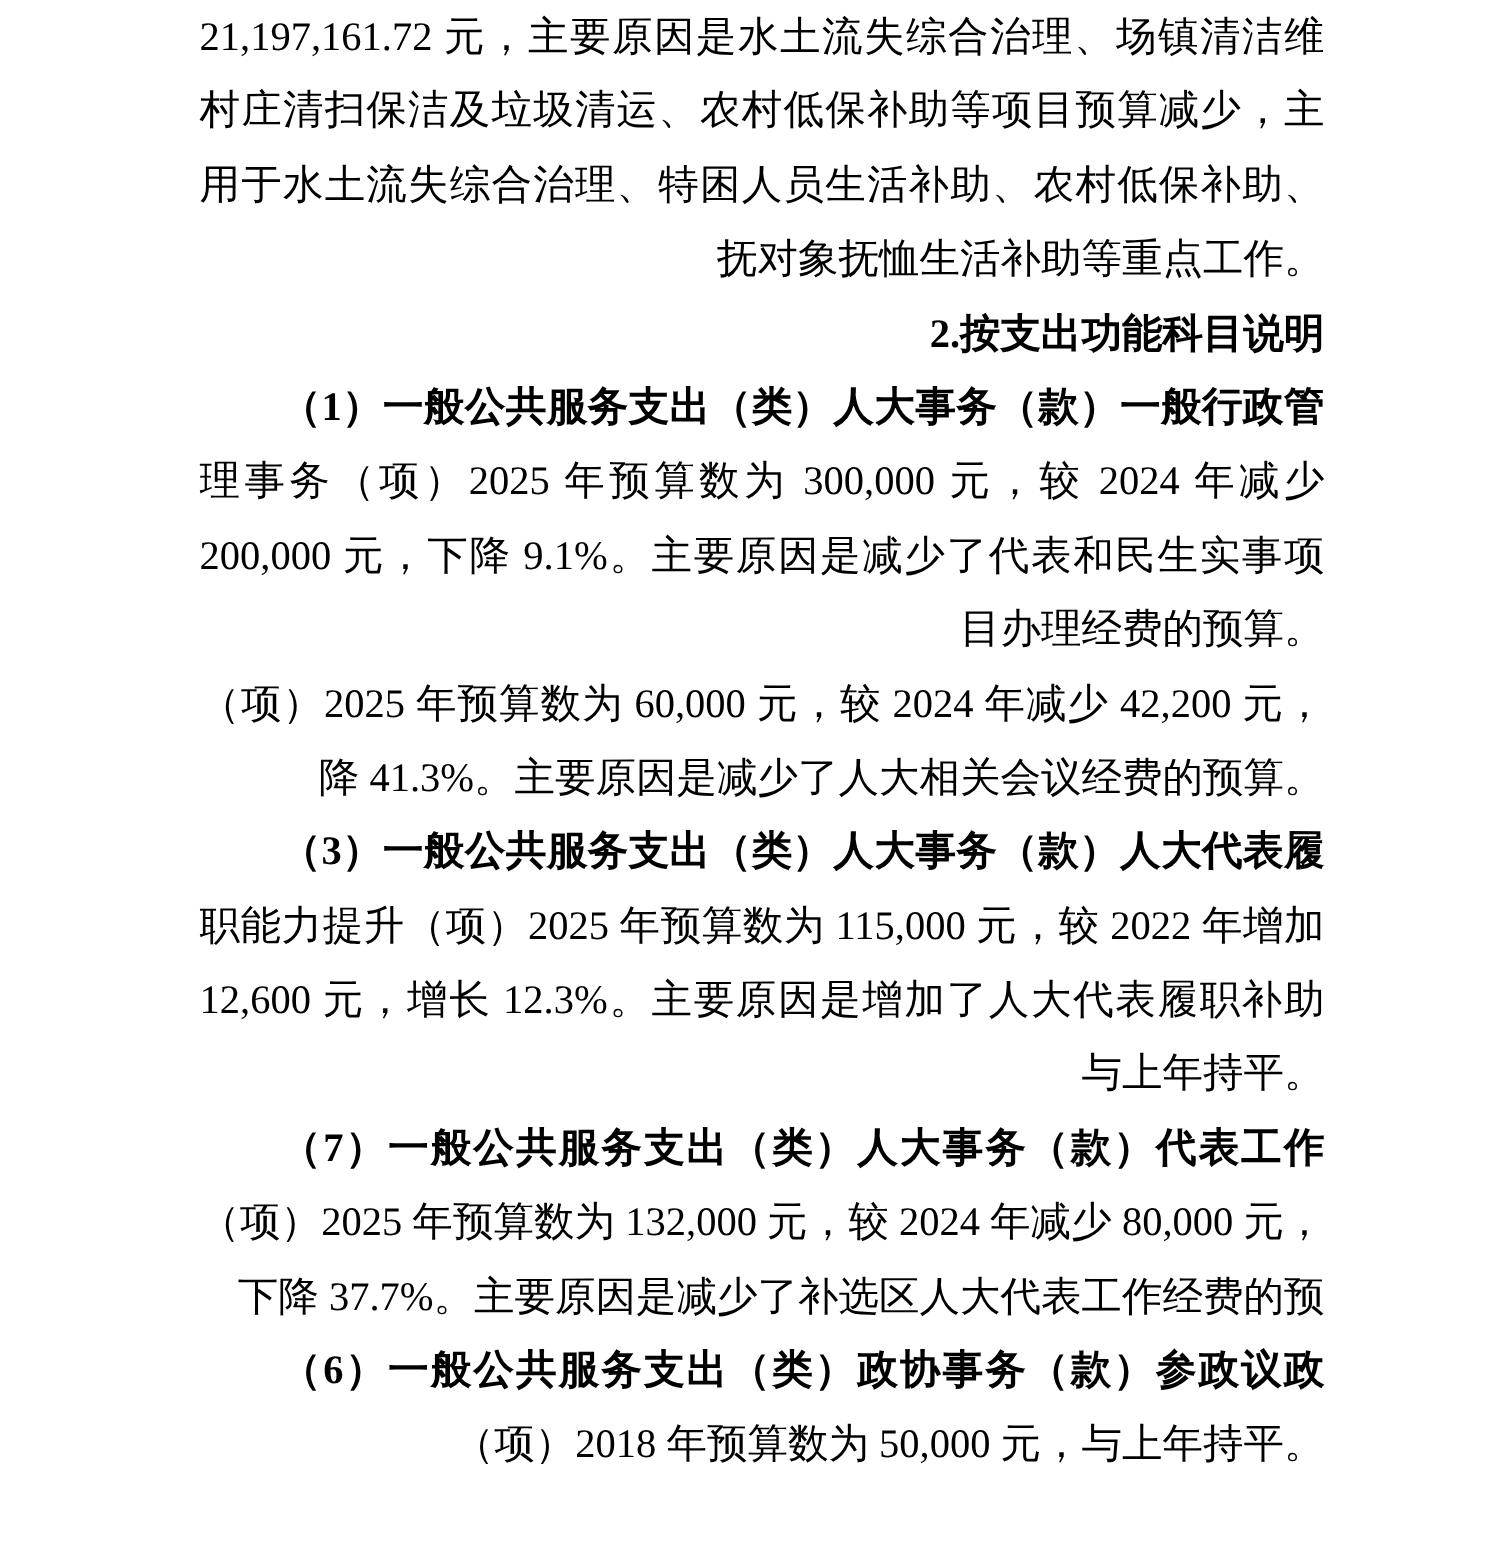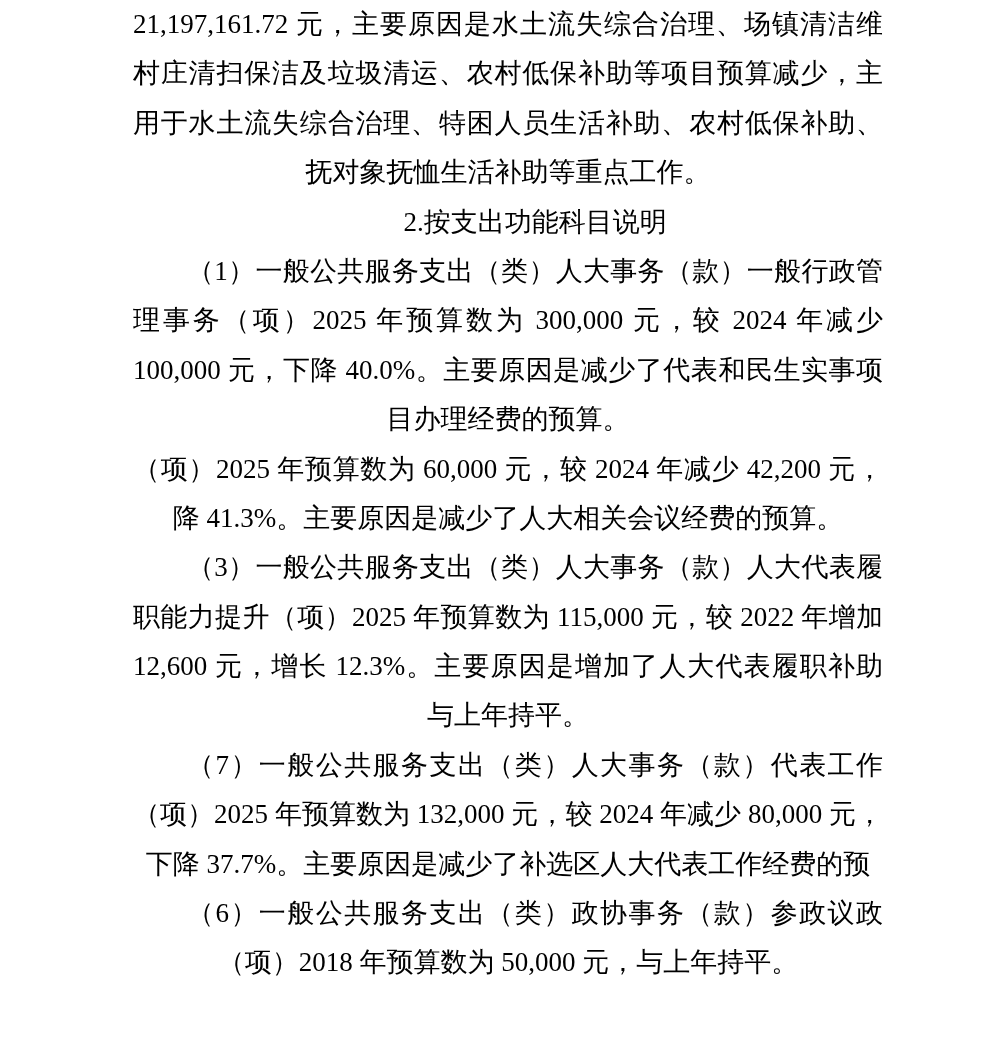--- a/index.html
+++ b/index.html
@@ -20,45 +20,46 @@
     top: 0;
     width: 750px;
     font-family: "Liberation Serif", "DejaVu Serif", serif;
     font-size: 27px;
     color: #000000;
   }
   .line {
     height: 49.4px;
     line-height: 49.4px;
     overflow: hidden;
-    text-align: center;
+    text-align: right;
     white-space: normal;
   }
   .line.justify {
     text-align: justify;
     text-align-last: justify;
     text-justify: inter-character;
   }
   .line.indent {
     text-indent: 2em;
+    font-weight: bold;
   }
 </style>
 </head>
 <body>
 
 <div class="page">
   <div class="content">
       <div class="line justify">21,197,161.72 元，主要原因是水土流失综合治理、场镇清洁维护、</div>
       <div class="line justify">村庄清扫保洁及垃圾清运、农村低保补助等项目预算减少，主要</div>
       <div class="line justify">用于水土流失综合治理、特困人员生活补助、农村低保补助、优</div>
       <div class="line">抚对象抚恤生活补助等重点工作。</div>
       <div class="line indent">2.按支出功能科目说明</div>
       <div class="line justify indent">（1）一般公共服务支出（类）人大事务（款）一般行政管</div>
       <div class="line justify">理事务（项）2025 年预算数为 300,000 元，较 2024 年减少</div>
-      <div class="line justify">100,000 元，下降 40.0%。主要原因是减少了代表和民生实事项</div>
+      <div class="line justify">200,000 元，下降 9.1%。主要原因是减少了代表和民生实事项</div>
       <div class="line">目办理经费的预算。</div>
       <div class="line justify">（项）2025 年预算数为 60,000 元，较 2024 年减少 42,200 元，下</div>
       <div class="line">降 41.3%。主要原因是减少了人大相关会议经费的预算。</div>
       <div class="line justify indent">（3）一般公共服务支出（类）人大事务（款）人大代表履</div>
       <div class="line justify">职能力提升（项）2025 年预算数为 115,000 元，较 2022 年增加</div>
       <div class="line justify">12,600 元，增长 12.3%。主要原因是增加了人大代表履职补助经</div>
       <div class="line">与上年持平。</div>
       <div class="line justify indent">（7）一般公共服务支出（类）人大事务（款）代表工作</div>
       <div class="line justify">（项）2025 年预算数为 132,000 元，较 2024 年减少 80,000 元，</div>
       <div class="line">下降 37.7%。主要原因是减少了补选区人大代表工作经费的预算。</div>

